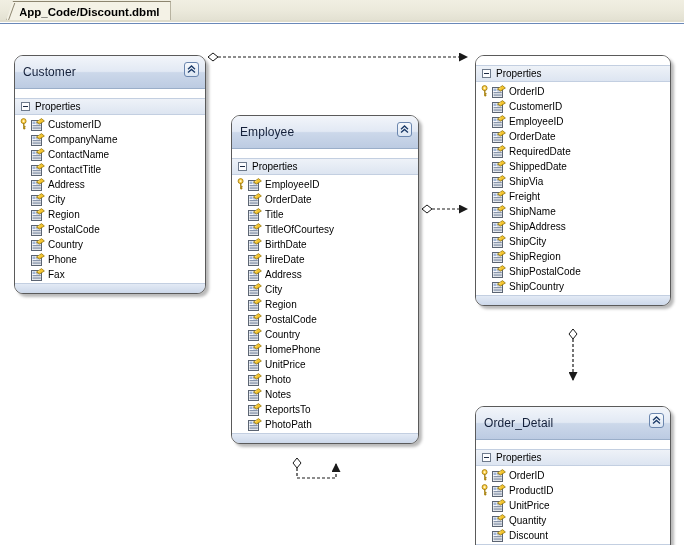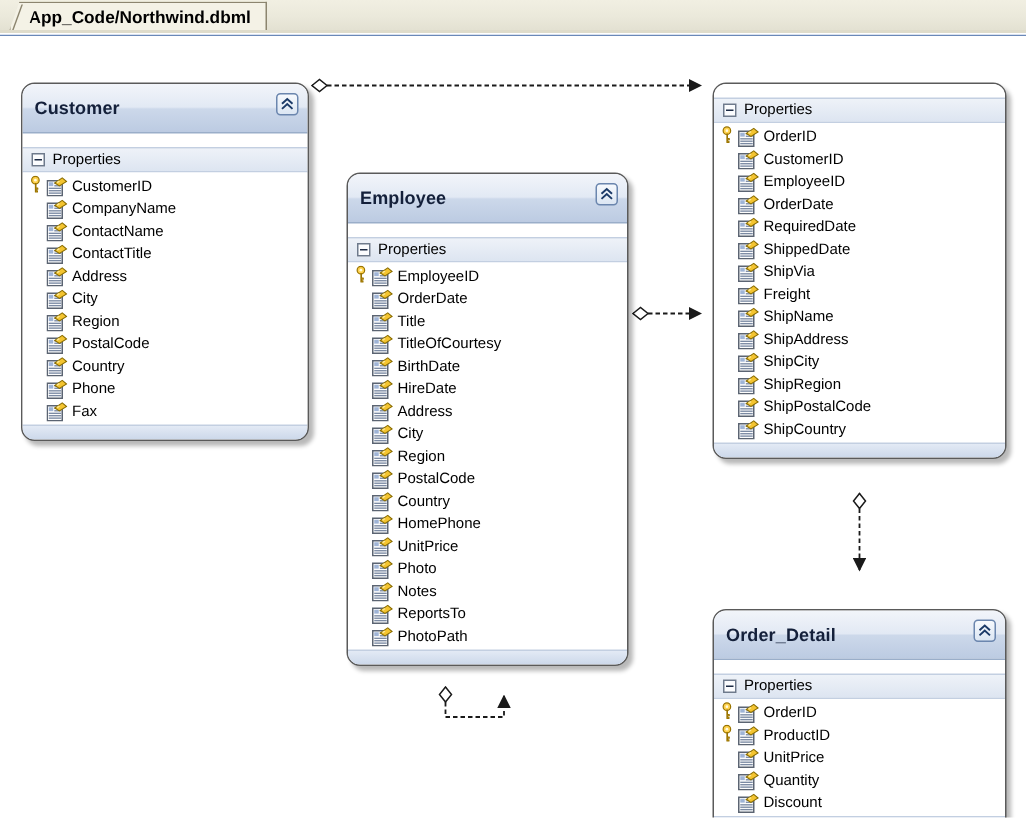--- a/index.html
+++ b/index.html
@@ -75,21 +75,21 @@
     position: relative;
     height: 33px;
     background: linear-gradient(to bottom, #f2f5fa 0%, #e2e9f4 48%, #ccd8ea 52%, #bccbe2 100%);
     border-bottom: 1px solid #9aaec9;
     padding: 0 8px;
     display: flex;
     align-items: center;
   }
   .entity-title {
     font-size: 12px;
-    font-weight: bold;
+    font-weight: normal;
     color: #14203a;
     letter-spacing: 0.1px;
   }
   .chevron-btn {
     position: absolute; right: 6px; top: 6px;
     width: 15px; height: 15px;
     border: 1px solid #6b86ae;
     border-radius: 3px;
     background: linear-gradient(to bottom,#f6f9fd,#dce6f3);
     display: flex; align-items: center; justify-content: center;
@@ -155,21 +155,21 @@
     width: 684px; height: 522px;
     pointer-events: none;
   }
 </style>
 </head>
 <body>
 
 <div id="tabstrip">
   <div class="tab">
     <span class="tab-slant"></span>
-    <span>App_Code/Northwind.dbml</span>
+    <span>App_Code/Discount.dbml</span>
   </div>
 </div>
 
 <div id="canvas">
 
   <svg id="connectors" viewBox="0 0 684 522" width="684" height="522">
     <defs>
       <marker id="arrowFilled" markerWidth="9" markerHeight="9" refX="8" refY="4.5" orient="auto" markerUnits="userSpaceOnUse">
         <path d="M0,0 L9,4.5 L0,9 z" fill="#1a1a1a"></path>
       </marker>

